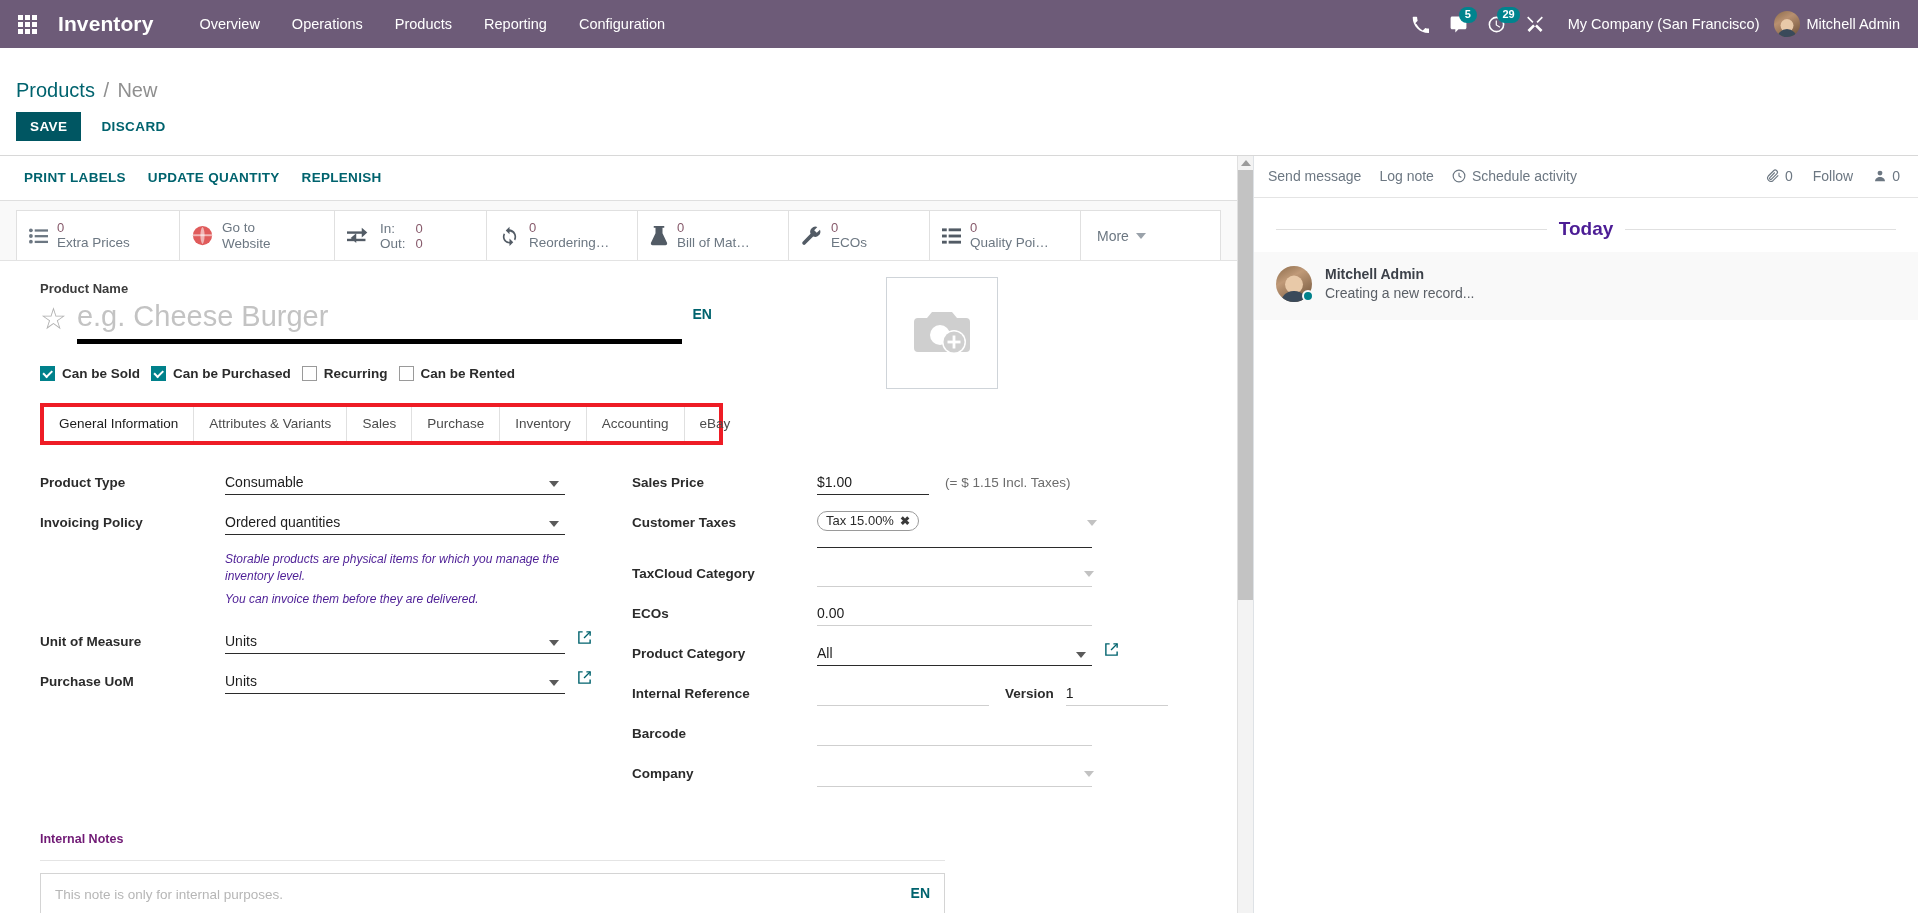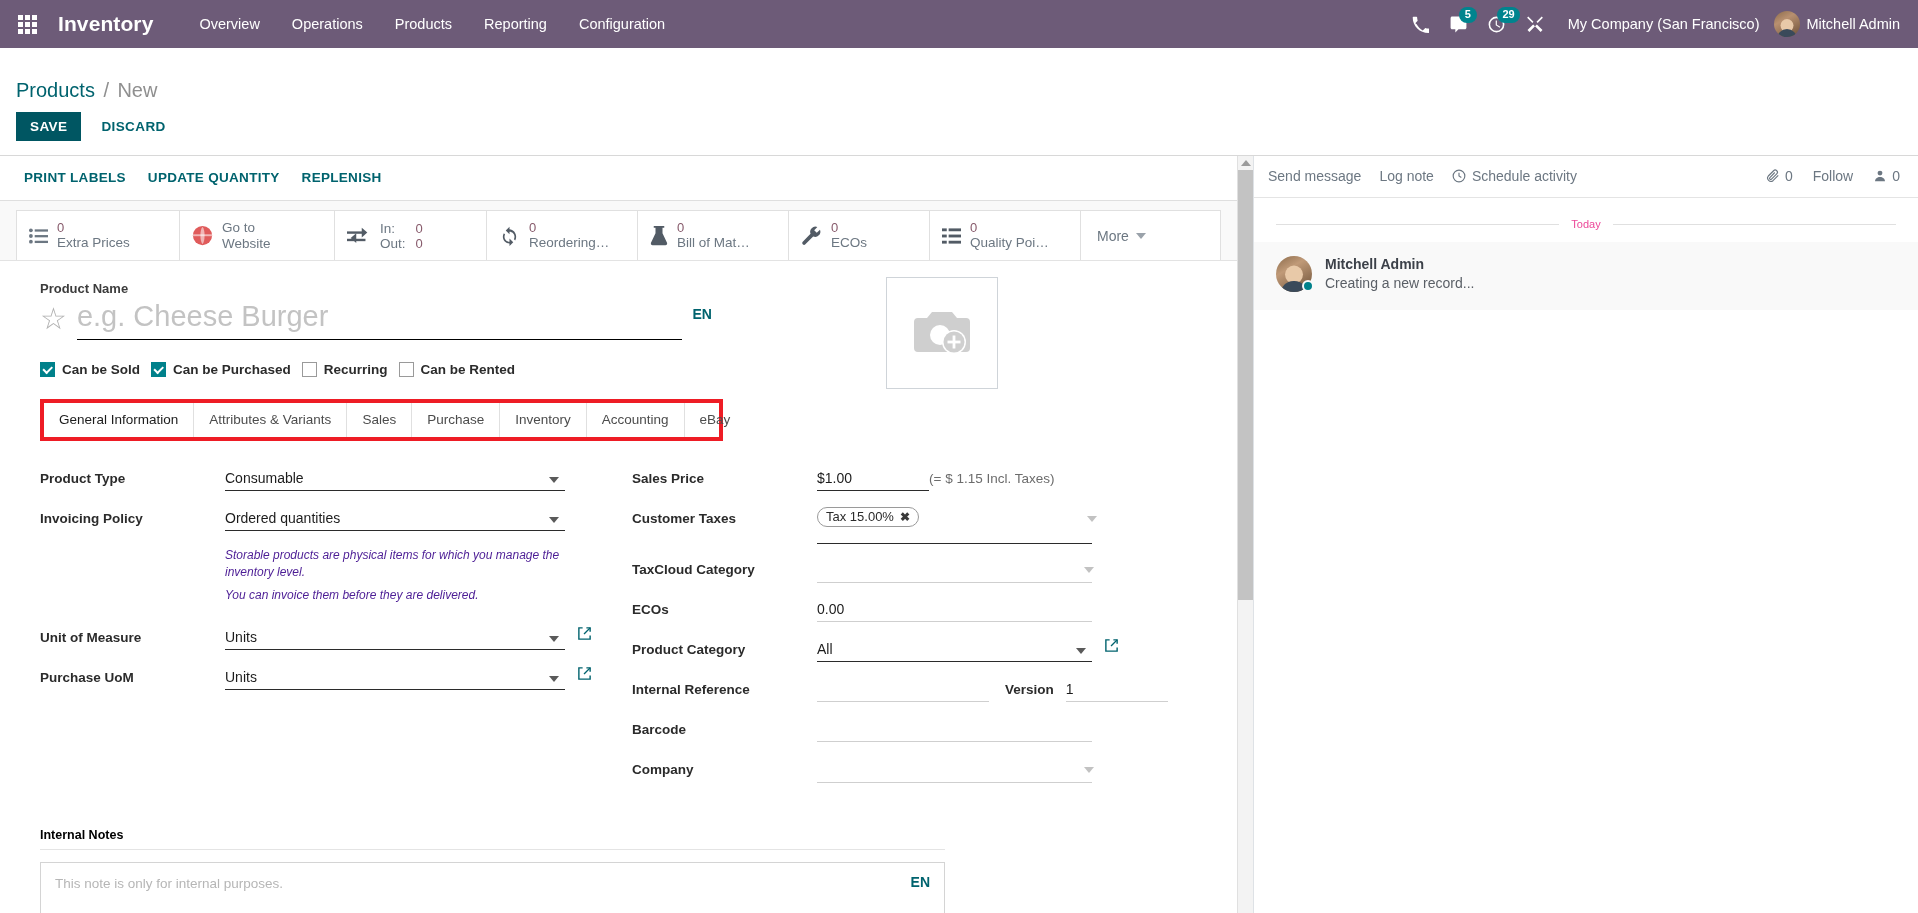--- a/index.html
+++ b/index.html
@@ -151,21 +151,21 @@
   
   .sheet { padding: 20px 20px 0 40px; position:relative; }
   .lbl-small { font-size: 13px; color:#3c3c3c; font-weight: bold; }
   .name-row { display:flex; align-items:flex-start; margin-top: 4px; }
   .star {
     color:#b1b1b1; font-size: 30px; line-height: 1; margin-right: 10px;
     margin-top: 4px; cursor:pointer; user-select:none;
   }
   .name-field-wrap { position:relative; width: 605px; }
   .name-input {
-    width: 100%; border:none; border-bottom: 1px solid #000000;
+    width: 100%; border:none; border-bottom: 5px solid #000000;
     font-size: 29px; color:#111; outline:none; padding: 0 0 6px 0;
     font-family: "Liberation Sans", sans-serif; background:transparent;
   }
   .name-input::placeholder { color:#c3c3c3; }
   .en-badge {
     position:absolute; right: -30px; top: 6px;
     color:#00636e; font-size: 14px; font-weight: bold; cursor:pointer;
   }
   .image-box {
     position:absolute; right: 255px; top: 16px;
@@ -225,21 +225,21 @@
   .inline-row { display:flex; align-items:flex-start; }
   .in-line {
     border-bottom:1px solid #2b2b2b; padding: 3px 0 4px 0;
     font-size: 14px; color:#1c1c1c; min-height: 24px;
   }
   .in-line.light { border-bottom-color:#cfcfcf; }
   .w110 { width: 112px; }
   .w275 { width: 275px; }
   .w165 { width: 172px; }
   .w100 { width: 102px; }
-  .incl-tax { font-size: 13.5px; color:#6c6c6c; padding-top: 4px; white-space:nowrap; }
+  .incl-tax { font-size: 13.5px; color:#6c6c6c; margin-left: 16px; padding-top: 4px; white-space:nowrap; }
   .tag {
     display:inline-flex; align-items:center; gap:6px;
     border:1px solid #9a9a9a; border-radius: 12px;
     padding: 1px 8px 2px; font-size: 13px; color:#2b2b2b; background:#fff;
   }
   .tag .x { color:#3a3a3a; font-size: 12px; cursor:pointer; font-weight:bold; }
   .tagfield {
     width: 275px; border-bottom:1px solid #2b2b2b; padding-bottom: 16px; position:relative;
   }
   .tagfield-wrap { position:relative; width: 275px; }
@@ -249,21 +249,21 @@
   }
   .rline { width: 275px; border-bottom:1px solid #cfcfcf; height: 25px; position:relative; cursor:pointer; }
   .rline .caret2 {
     position:absolute; right: -2px; top: 9px;
     width:0;height:0;border-left:5px solid transparent;border-right:5px solid transparent;border-top:6px solid #c2c2c2;
   }
   .version-lbl { font-size: 13.5px; color:#2b2b2b; font-weight: bold; margin-left: 16px; padding-top: 4px; }
 
   
   .notes-wrap { margin-top: 30px; width: 905px; }
-  .notes-title { font-size: 12.5px; color:#000000; font-weight: bold; padding-bottom: 7px; border-bottom: 1px solid #e4e4e4; }
+  .notes-title { font-size: 12.5px; color:#701a75; font-weight: bold; padding-bottom: 14px; border-bottom: 1px solid #e4e4e4; }
   .notes-box {
     margin-top: 12px; border:1px solid #d4d4d4; height: 56px;
     position:relative; padding: 11px 14px; background:#fff;
   }
   .notes-ph { font-size: 13.5px; color:#b6b6b6; }
   .notes-en { position:absolute; right: 14px; top: 11px; color:#00636e; font-size: 14px; font-weight:bold; cursor:pointer; }
 
   
   .vscroll {
     position:absolute; right: 0px; top: 0; width: 16px; height: 100%;
@@ -285,21 +285,21 @@
   }
   .ch-btn { font-size: 14px; color:#6c7782; padding: 2px 12px 2px 0; cursor:pointer; white-space:nowrap; }
   .ch-btn.first { padding-left: 0; }
   .ch-sched { display:flex; align-items:center; gap:6px; color:#6c7782; font-size:14px; cursor:pointer; }
   .ch-right { margin-left:auto; display:flex; align-items:center; gap: 20px; }
   .ch-count { display:flex; align-items:center; gap: 5px; color:#6c7782; font-size: 14px; cursor:pointer; }
   .today-sep {
     display:flex; align-items:center; gap: 12px; padding: 20px 22px 0 22px;
   }
   .today-sep .ln { flex:1; height:1px; background:#e0e0e0; }
-  .today-sep .tx { font-size: 11px; color:#ec4899; font-weight: normal; }
+  .today-sep .tx { font-size: 19px; color:#4c1d95; font-weight: bold; }
   .msg {
     display:flex; gap: 13px; padding: 14px 22px 18px 22px; background:#f9f9f9;
     margin-top: 12px;
   }
   .avatar-md {
     width: 36px; height: 36px; border-radius: 50%; position:relative; flex:none;
     background: linear-gradient(150deg,#8a6a4a 0%, #c09a78 35%, #6b4f36 100%);
     overflow: visible;
   }
   .avatar-md .face {

